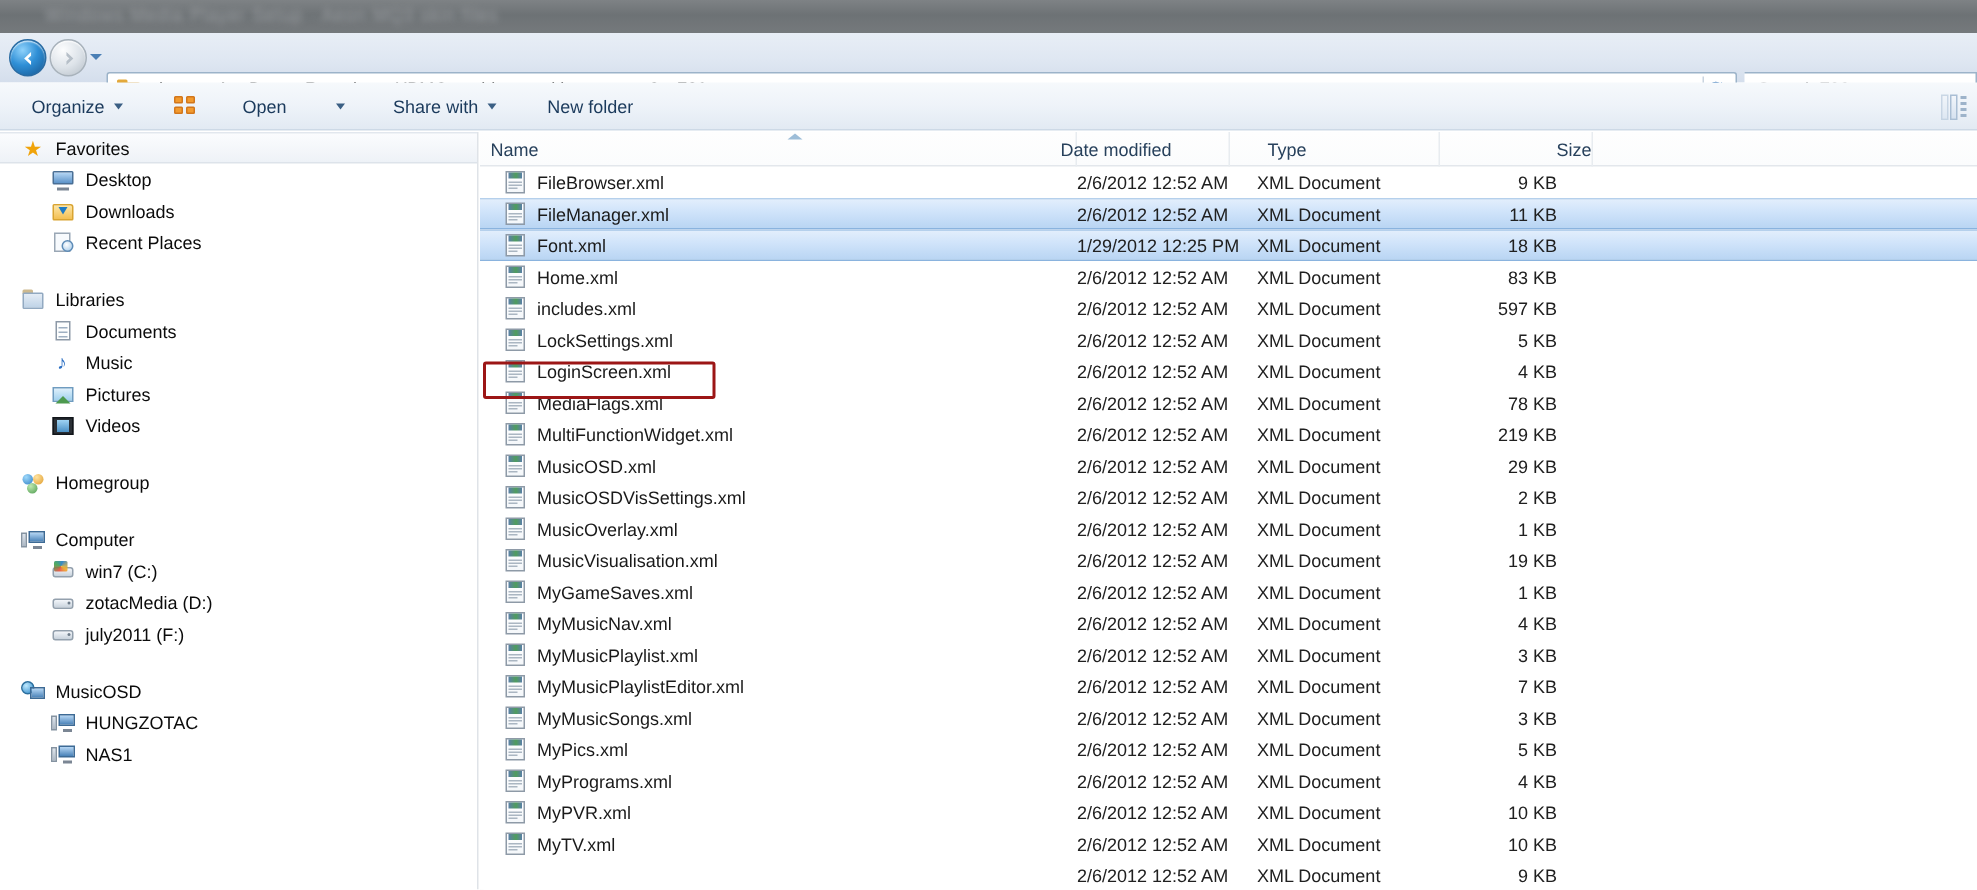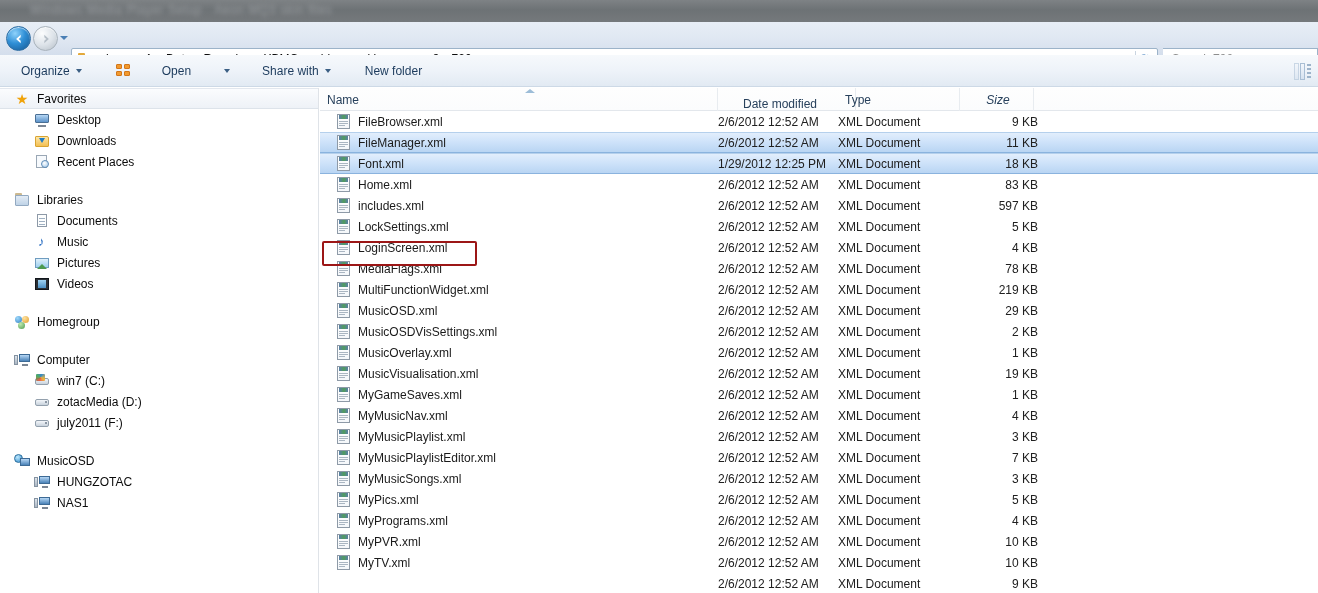--- a/index.html
+++ b/index.html
@@ -491,27 +491,27 @@
   </div>
 
   <div class="shadow-strip"></div>
 
   <div class="list-pane">
 
     <div class="col-head">
       <div class="ch" style="left:0; width:398px;">
         <span>Name</span>
       </div>
-      <div class="ch" style="left:416px; width:120px;align-items:flex-end;">
+      <div class="ch" style="left:380px; width:120px;">
         <span>Date modified</span>
       </div>
       <div class="ch" style="left:518px; width:122px;">
         <span>Type</span>
       </div>
-      <div class="ch" style="left:636px; width:78px; padding-left:7px; justify-content:center;font-style:italic;">
+      <div class="ch" style="left:664px; width:78px; padding-left:7px; justify-content:flex-end;">
         <span>Size</span>
       </div>
       <div class="sort-mark"></div>
     </div>
 
     <div id="rows-host">
         <div class="row">
           <span class="c-name">
             <span class="xml-ico">
               <span class="pg"></span>

